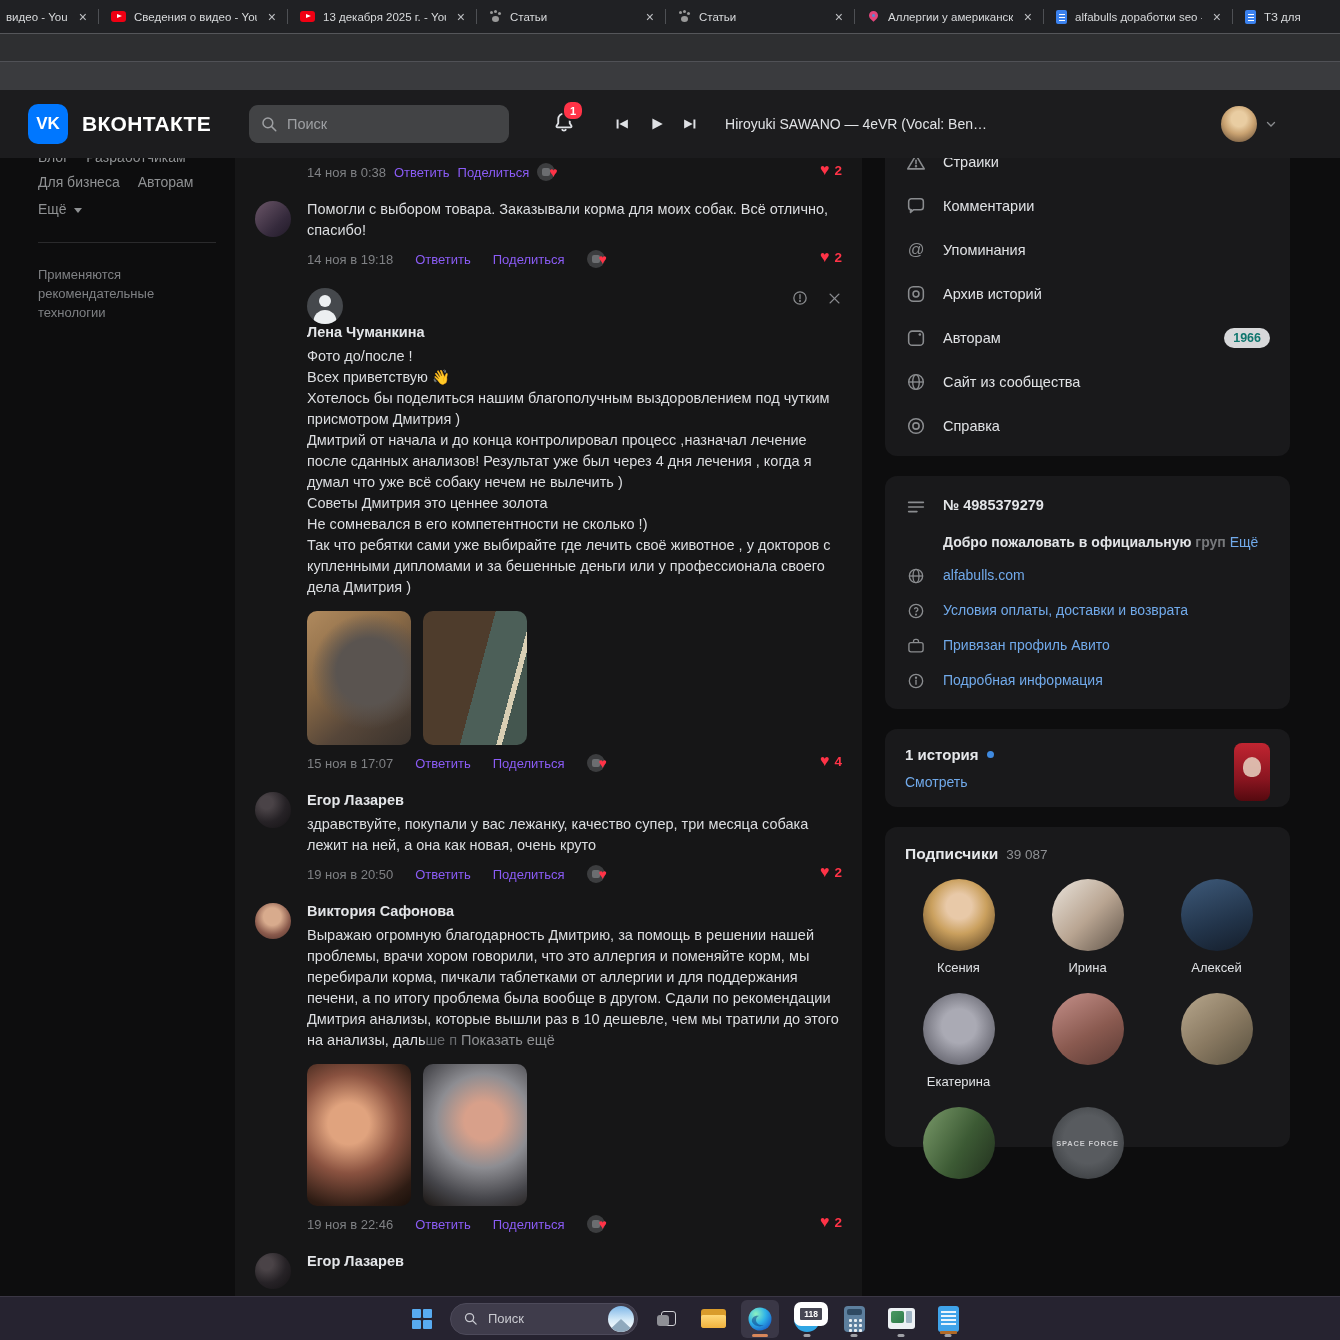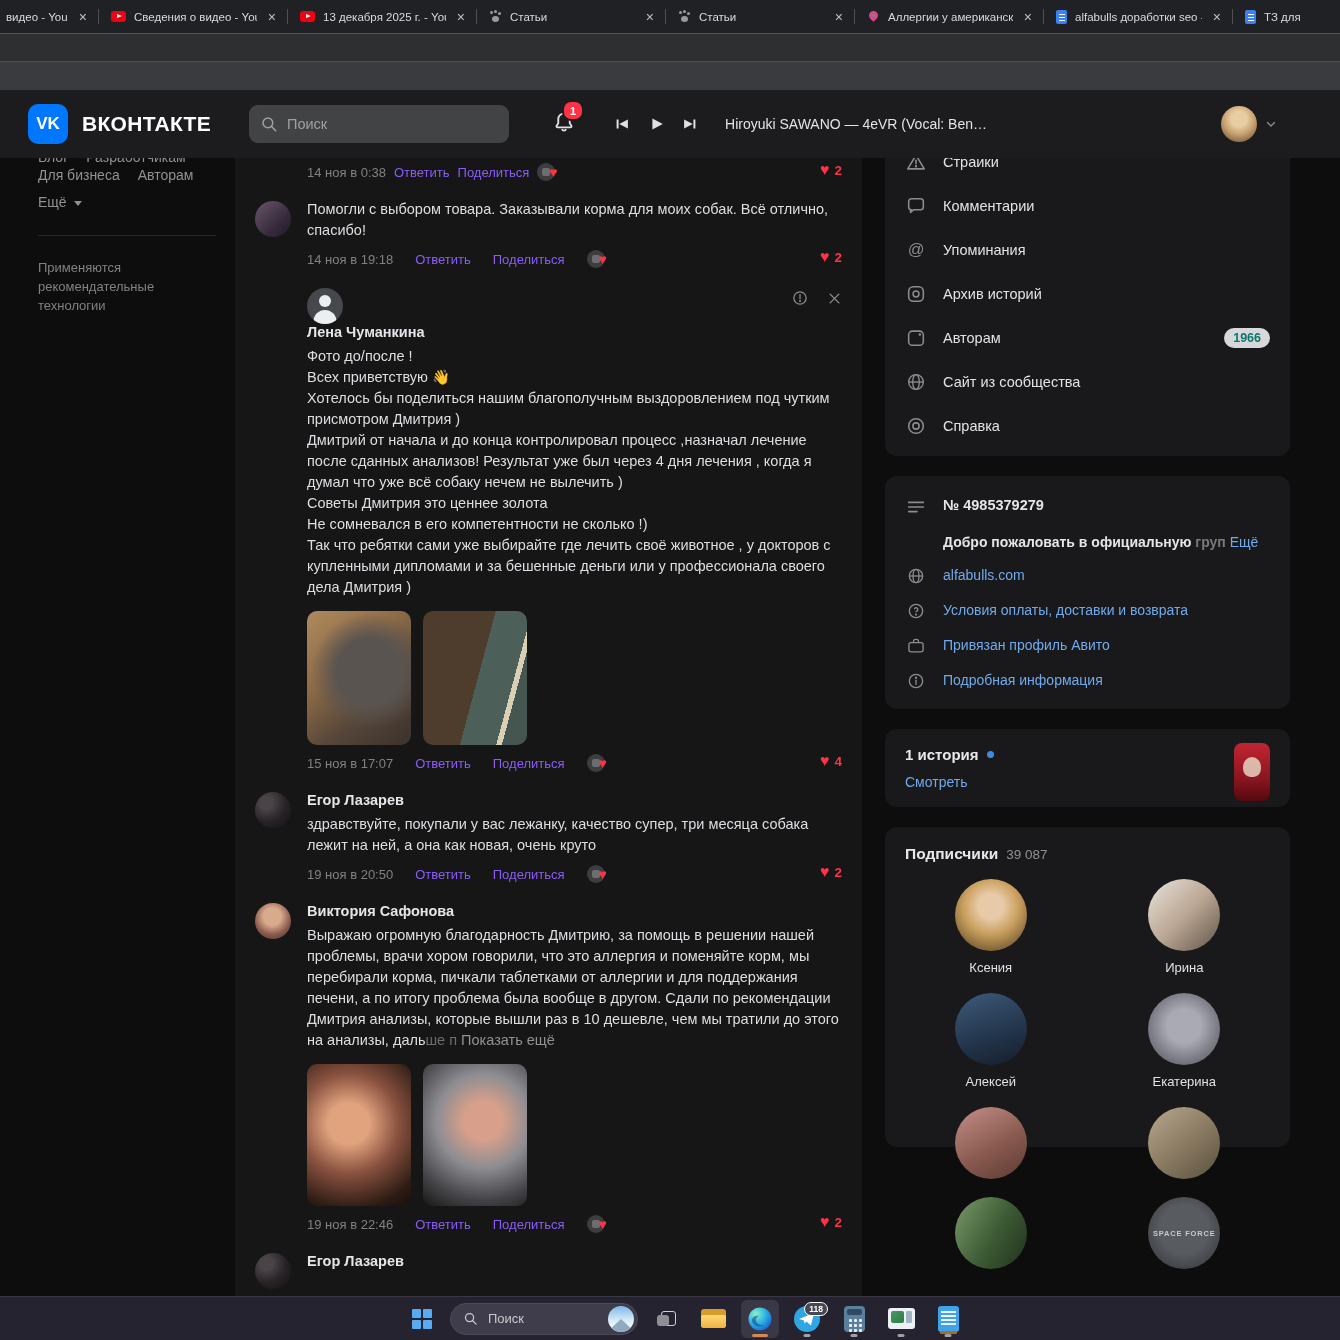--- a/index.html
+++ b/index.html
@@ -110,21 +110,21 @@
   .story-card{padding:17px 20px;position:relative;min-height:56px;}
   .story-title{color:#e6e8eb;font-weight:700;font-size:15px;display:flex;align-items:center;gap:8px;}
   .story-dot{width:7px;height:7px;border-radius:50%;background:#3f8ae0;}
   .story-link{color:#71aaeb;font-size:14px;font-weight:500;margin-top:11px;}
   .story-thumb{position:absolute;right:20px;top:14px;width:36px;height:58px;border-radius:8px;background:linear-gradient(180deg,#c12531,#8a1520 62%,#55090f);overflow:hidden;}
   .story-thumb::after{content:"";position:absolute;left:9px;top:14px;width:18px;height:20px;border-radius:50% 50% 42% 42%;background:#e6d3c2;opacity:.85;}
   .subs-card{padding:18px 20px 0;height:320px;}
   .subs-title{display:flex;gap:8px;align-items:baseline;}
   .subs-t{color:#e6e8eb;font-weight:700;font-size:15.5px;}
   .subs-count{color:#8f9194;font-size:13.5px;font-weight:500;}
-  .subs-grid{display:grid;grid-template-columns:repeat(2,1fr);column-gap:22px;row-gap:18px;margin-top:16px;}
+  .subs-grid{display:grid;grid-template-columns:repeat(3,1fr);column-gap:22px;row-gap:18px;margin-top:16px;}
   .sub{display:flex;flex-direction:column;align-items:center;}
   .sub-av{width:72px;height:72px;border-radius:50%;flex:none;}
   .sub-name{margin-top:9px;color:#dfe1e4;font-size:13px;}
   .sa-1{background:radial-gradient(circle at 50% 38%,#e8c9a8 0 22%,#caa05e 48%,#8a6a3c 74%,#4a3a28);}
   .sa-2{background:linear-gradient(135deg,#eae4dc,#b9a592 52%,#5f5348);}
   .sa-3{background:linear-gradient(160deg,#3e5a7a,#22344a 60%,#141d2a);}
   .sa-4{background:radial-gradient(circle at 50% 46%,#aaaab4 0 32%,#7e7e88 62%,#4a4a52);}
   .sa-5{background:linear-gradient(150deg,#c5908a,#8a5a50 55%,#5a3a34);}
   .sa-6{background:linear-gradient(140deg,#b8a88e,#8a7a62 52%,#58503f);}
   .sa-7{background:linear-gradient(120deg,#7a9a6a,#3c5a34 55%,#22301e);}
@@ -143,21 +143,21 @@
   .tb-search input::placeholder{color:#c9cad0;}
   .tb-weather{width:26px;height:26px;border-radius:13px;overflow:hidden;background:linear-gradient(180deg,#7fb7e8,#d7ebf8 55%,#ffffff);position:relative;flex:none;}
   .tb-weather::after{content:"";position:absolute;bottom:-2px;left:-3px;border-left:16px solid transparent;border-right:16px solid transparent;border-bottom:15px solid #8fa9bd;}
   .tview{width:19px;height:15px;position:relative;}
   .tview::before{content:"";position:absolute;right:0;top:0;width:13px;height:13px;border:1.6px solid #cfd0d4;border-radius:3px;}
   .tview::after{content:"";position:absolute;left:0;bottom:0;width:12px;height:11px;background:#8e8f95;border-radius:3px;}
   .folder{width:25px;height:19px;position:relative;}
   .folder::before{content:"";position:absolute;inset:0;background:#d99c2b;border-radius:3px;}
   .folder::after{content:"";position:absolute;left:0;right:0;bottom:0;height:13px;background:linear-gradient(180deg,#ffd978,#f0b23e);border-radius:2px 2px 3px 3px;}
   .tg-ic{width:26px;height:26px;border-radius:50%;background:#2fa6e4;position:relative;}
-  .tg-badge{position:absolute;top:-4px;right:-8px;background:#474754;color:#fff;font-size:8.5px;font-weight:700;border-radius:7px;padding:1px 4px;border:1px solid #ffffff;}
+  .tg-badge{position:absolute;top:-4px;right:-8px;background:#474754;color:#fff;font-size:8.5px;font-weight:700;border-radius:7px;padding:1px 4px;border:6px solid #ffffff;}
   .calc-ic{width:21px;height:26px;border-radius:4px;background:#5d7f9e;position:relative;}
   .calc-ic::before{content:"";position:absolute;left:3px;top:3px;right:3px;height:6px;background:#2f4a63;border-radius:2px;}
   .calc-ic::after{content:"";position:absolute;left:5px;top:13px;width:3px;height:3px;background:#e8eef2;border-radius:1px;box-shadow:5px 0 0 #e8eef2,10px 0 0 #e8eef2,0 5px 0 #e8eef2,5px 5px 0 #e8eef2,10px 5px 0 #e8eef2,0 10px 0 #e8eef2,5px 10px 0 #e8eef2,10px 10px 0 #e8eef2;}
   .mon-ic{width:27px;height:21px;background:#edf1f4;border-radius:3px;position:relative;}
   .mon-ic::before{content:"";position:absolute;left:3px;top:3px;width:13px;height:12px;background:linear-gradient(135deg,#4a9a62,#2f7a4a);border-radius:2px;}
   .mon-ic::after{content:"";position:absolute;right:3px;top:3px;width:6px;height:12px;background:#9fb4c4;border-radius:1px;}
   .note-ic{width:21px;height:26px;background:#3fa3ea;border-radius:3px;position:relative;}
   .note-ic::before{content:"";position:absolute;left:3px;top:5px;right:3px;height:2px;background:#eaf4fc;box-shadow:0 4px 0 #eaf4fc,0 8px 0 #eaf4fc,0 12px 0 #eaf4fc;}
   .note-ic::after{content:"";position:absolute;left:2px;right:2px;bottom:-2px;height:3px;background:#b06a28;border-radius:1px;}
 </style>
@@ -253,21 +253,21 @@
   </div>
 </div>
 
 <div class="vk-page">
 
   <div class="left-sb">
     <div class="sb-row row-cut">
       <span>Блог</span>
       <span>Разработчикам</span>
     </div>
-    <div class="sb-row" style="margin-top:2px;">
+    <div class="sb-row" style="margin-top:9px;">
       <span>Для бизнеса</span>
       <span>Авторам</span>
     </div>
     <div class="sb-more">
       <span>Ещё</span>
       <span class="caret"></span>
     </div>
     <div class="sb-div"></div>
     <div class="sb-note">Применяются рекомендательные технологии</div>
   </div>

